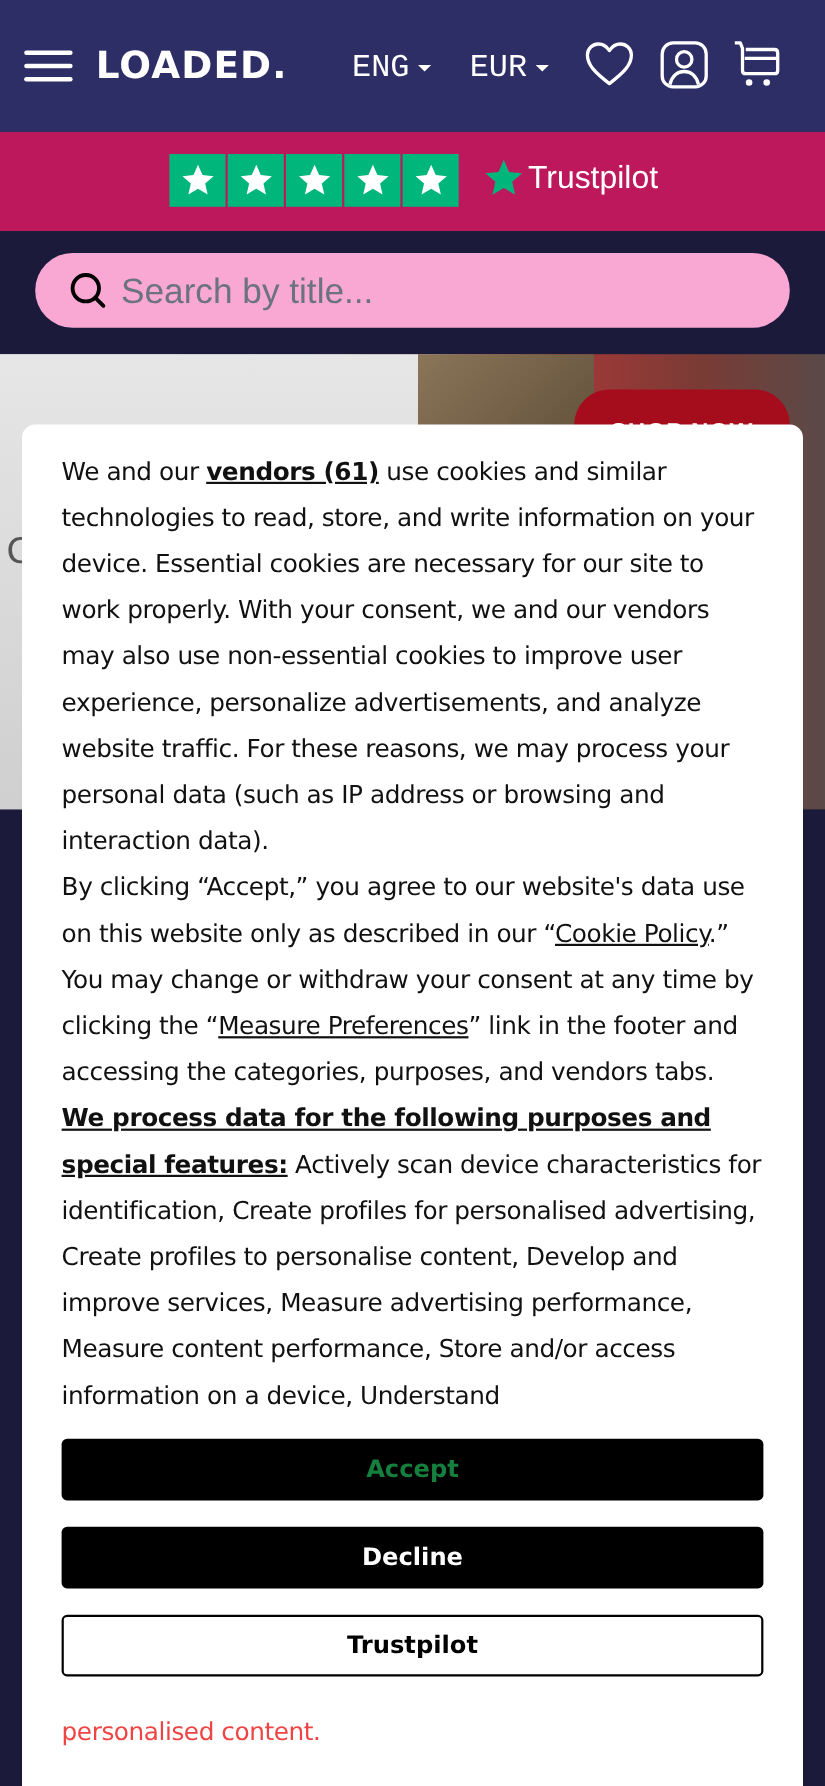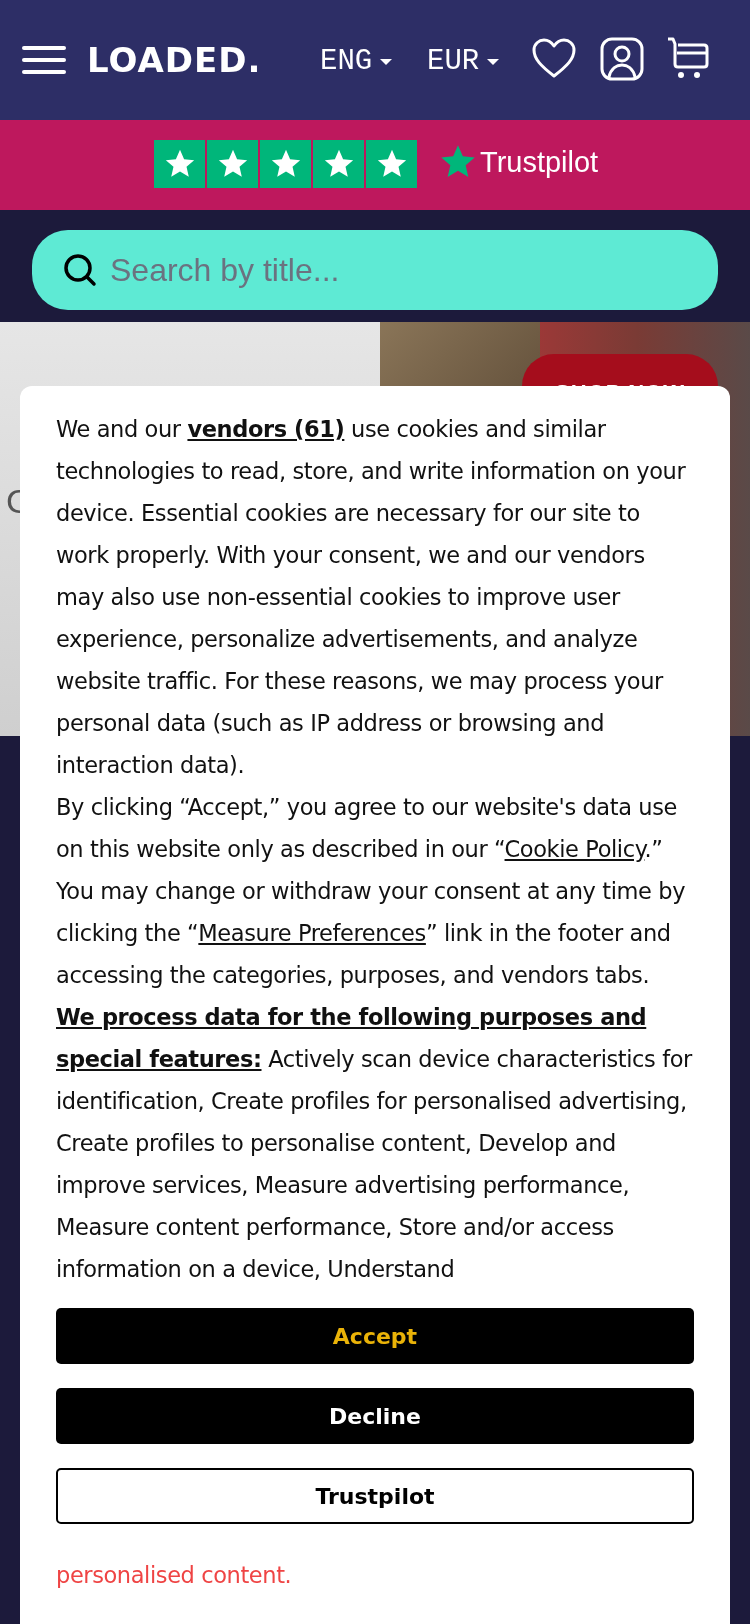--- a/index.html
+++ b/index.html
@@ -24,21 +24,21 @@
   .ic-cart { left: 666px; }
 
   
   .trust { position: absolute; left: 0; top: 120px; width: 750px; height: 96px; background: #be185d; border-bottom: 2px solid #33355c; }
   .stars { position: absolute; left: 154px; top: 20px; display: flex; gap: 2px; }
   .star-box { width: 51px; height: 48px; background: #00b67a; display: flex; align-items: center; justify-content: center; }
   .tp-logo { position: absolute; left: 438px; top: 22px; display: flex; align-items: center; gap: 2px; color: #fff; font-family: "Liberation Sans", sans-serif; font-size: 29px; }
 
   
   .search-wrap { position: absolute; left: 0; top: 210px; width: 750px; height: 112px; background: #1c1a3b; }
-  .search { position: absolute; left: 32px; top: 20px; width: 686px; height: 80px; background: #5eead4; border-radius: 36px; display: flex; align-items: center; padding-left: 30px; cursor: text; }
+  .search { position: absolute; left: 32px; top: 20px; width: 686px; height: 68px; background: #f9a8d4; border-radius: 36px; display: flex; align-items: center; padding-left: 30px; cursor: text; }
   .search input { border: none; outline: none; font-family: "Liberation Sans", sans-serif; font-size: 32px; color: #333; margin-left: 12px; width: 560px; background: transparent; }
   .search input::placeholder { color: #6b7280; }
 
   
   .hero { position: absolute; left: 0; top: 322px; width: 750px; height: 414px; background: linear-gradient(90deg, #dcdcdc 0%, #d8d6d6 35%, #b9a99a 50%, #a53838 68%, #7a3b35 85%, #5a4a48 100%); overflow: hidden; }
   .hero-left { position: absolute; left: 0; top: 0; width: 380px; height: 414px; background: linear-gradient(180deg, #e6e6e6, #cfcfcf); }
   .hero-mid { position: absolute; left: 380px; top: 0; width: 160px; height: 414px; background: linear-gradient(135deg, #8a7558, #5c4a36 50%, #c4c0ba); }
   .hero-c { position: absolute; left: 6px; top: 160px; font-family: "Liberation Sans", sans-serif; font-size: 34px; color: #555; }
   .shop-now { position: absolute; left: 522px; top: 32px; width: 196px; height: 64px; border-radius: 32px; background: #a50d1c; color: #fff; font-family: "Liberation Sans", sans-serif; font-weight: bold; font-size: 22px; letter-spacing: 1px; display: flex; align-items: center; justify-content: center; padding-top: 14px; cursor: pointer; }
 
@@ -51,21 +51,21 @@
   .modal { position: absolute; left: 20px; top: 386px; width: 710px; height: 1582px; background: #fff; border-radius: 12px; overflow: hidden; }
   .modal-text { position: absolute; left: 36px; top: 22px; width: 640px; font-family: "DejaVu Sans", sans-serif; font-size: 22.5px; line-height: 42px; color: #111; letter-spacing: -0.4px; }
   .modal-text p { margin: 0; }
   .modal-text a { color: #111; text-decoration: underline; cursor: pointer; }
   .modal-text a.bold { font-weight: bold; }
   .modal-text .b { font-weight: bold; text-decoration: underline; }
   .modal-tail { position: absolute; left: 36px; top: 1174px; font-family: "DejaVu Sans", sans-serif; font-size: 22.5px; line-height: 30px; color: #ef4444; letter-spacing: -0.4px; }
   .btn-area { position: absolute; left: 0; top: 922px; width: 710px; height: 252px; }
   .btn-fade { position: absolute; left: 0; top: 916px; width: 710px; height: 6px; background: #fff; }
   .btn { position: absolute; left: 36px; width: 638px; height: 56px; border-radius: 5px; display: flex; align-items: center; justify-content: center; font-family: "DejaVu Sans", sans-serif; font-weight: bold; font-size: 22px; cursor: pointer; }
-  .btn-accept { top: 0; background: #000; color: #eab308; }
+  .btn-accept { top: 0; background: #000; color: #15803d; }
   .btn-decline { top: 80px; background: #000; color: #fff; }
   .btn-pref { top: 160px; background: #fff; color: #000; border: 2px solid #000; }
 </style>
 </head>
 <body>
 
 <div class="header">
   <div class="hamburger">
     <span></span>
     <span></span>

